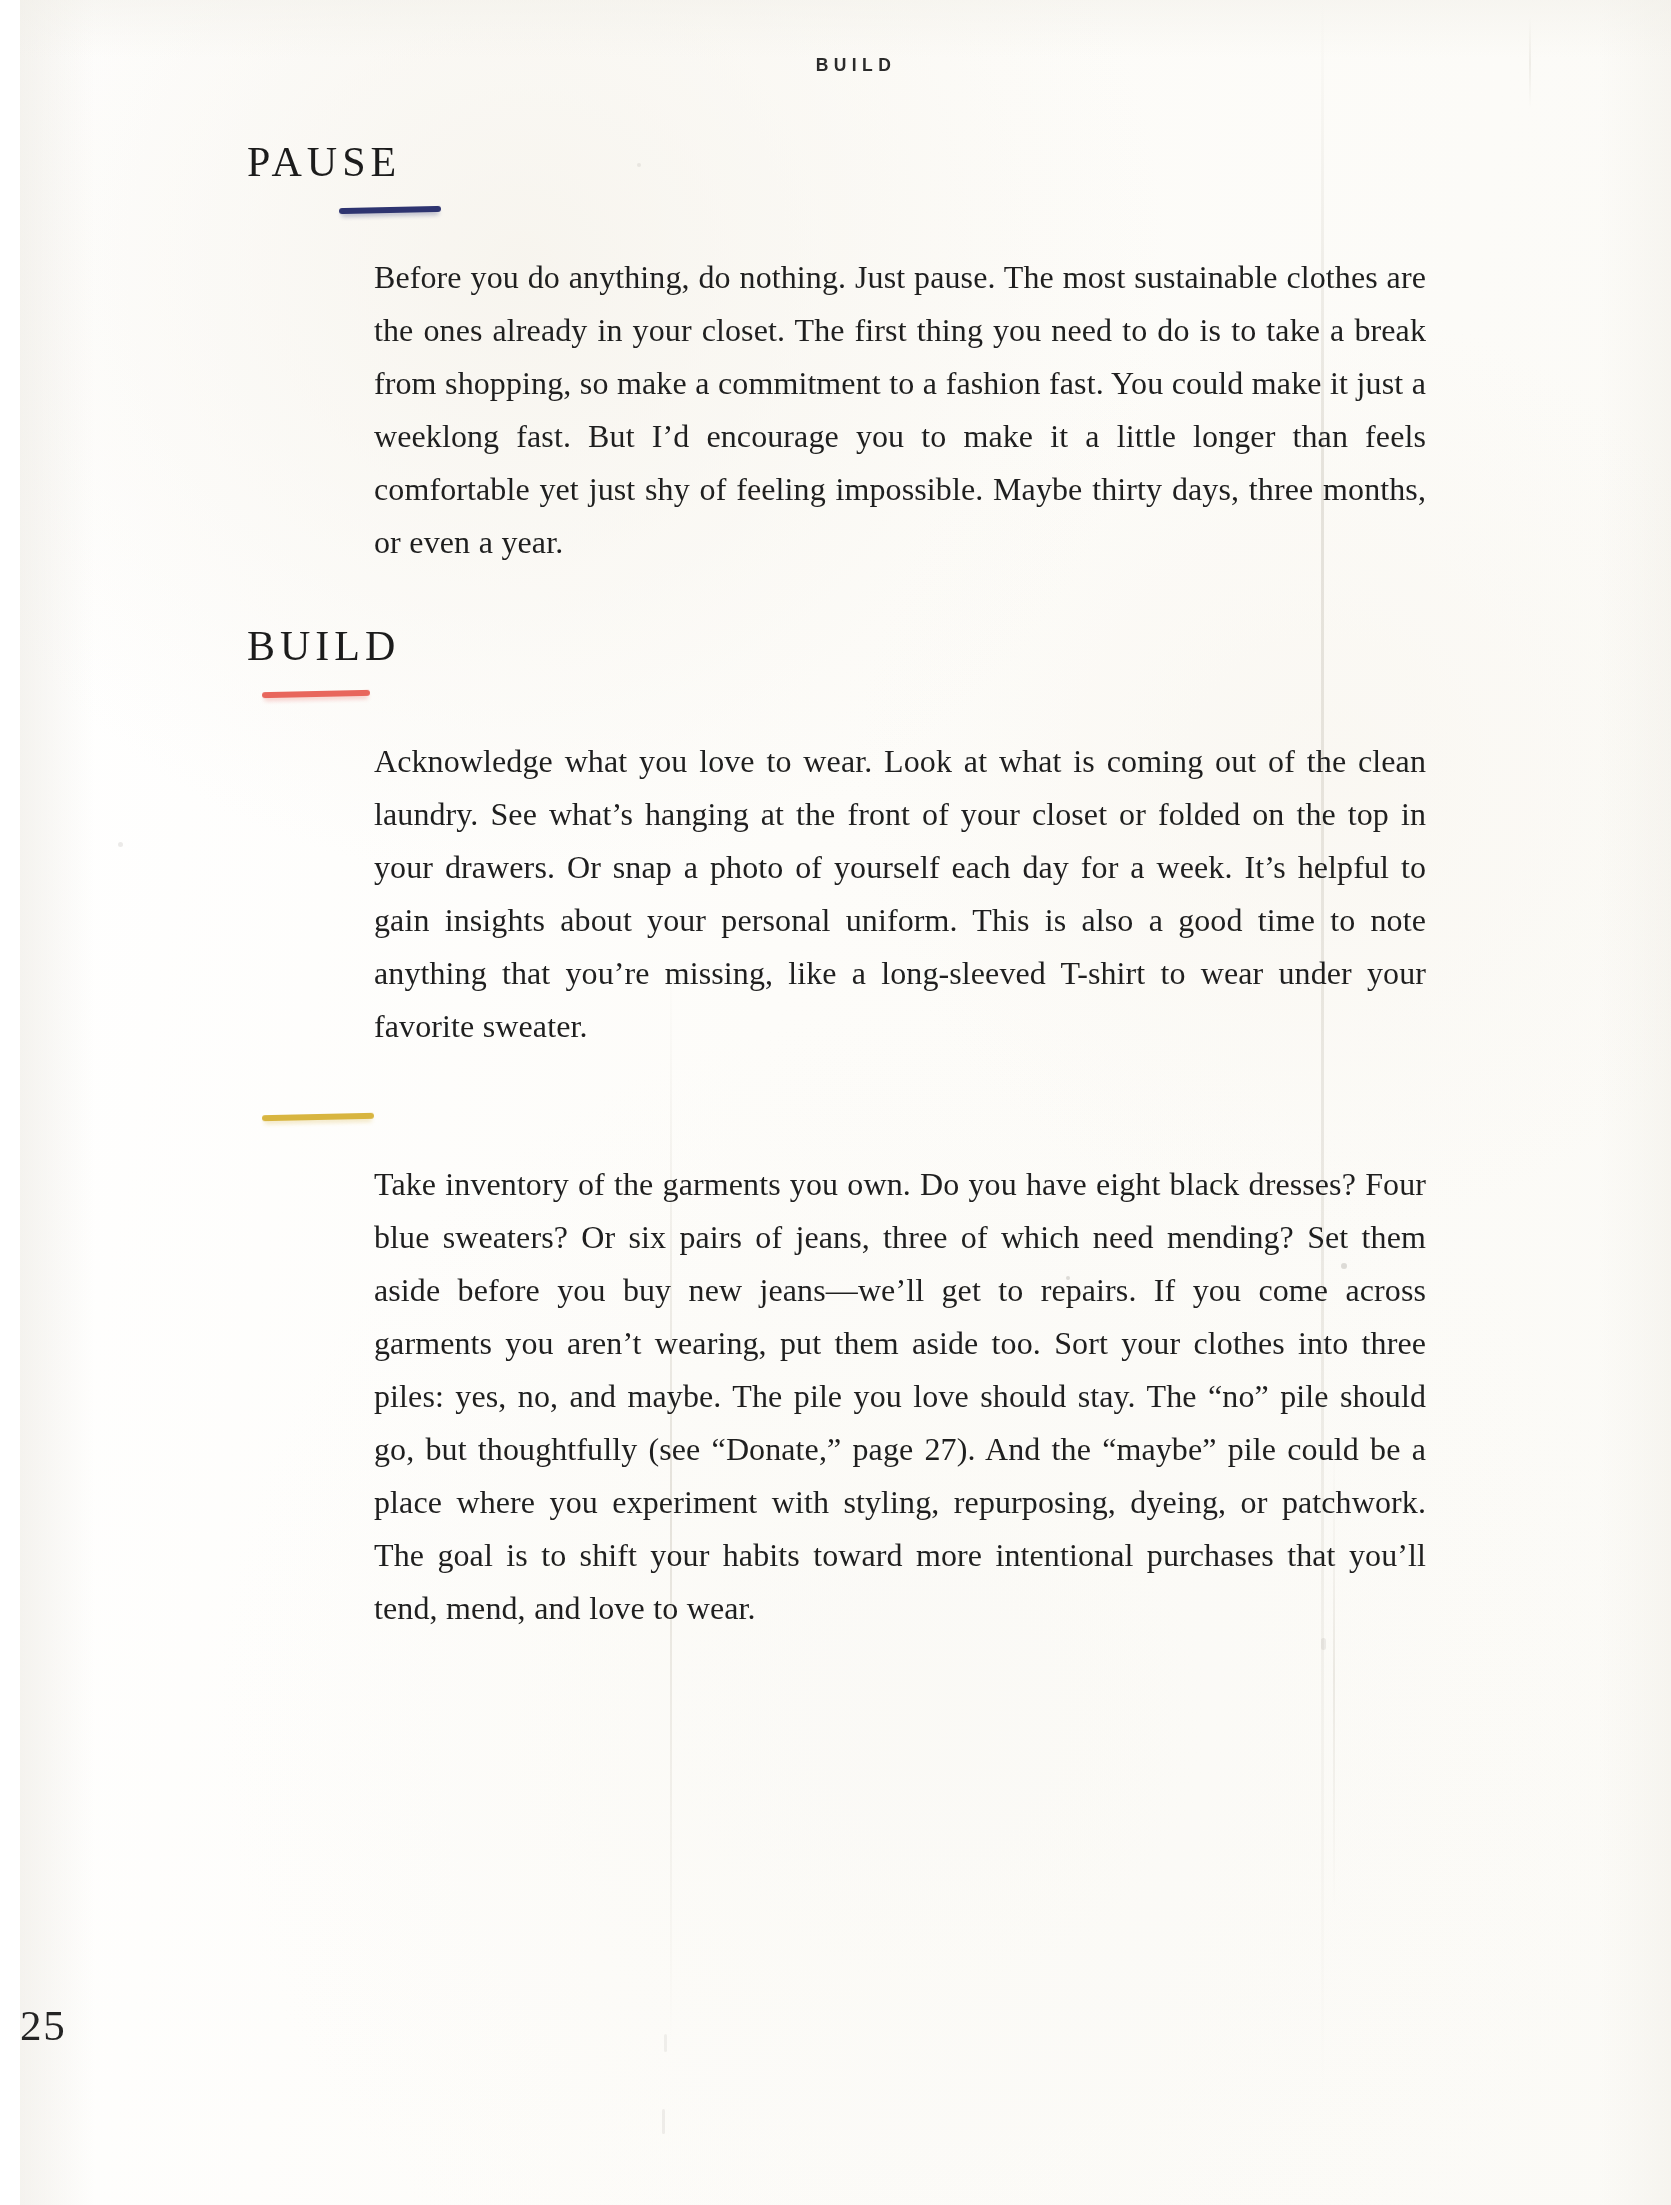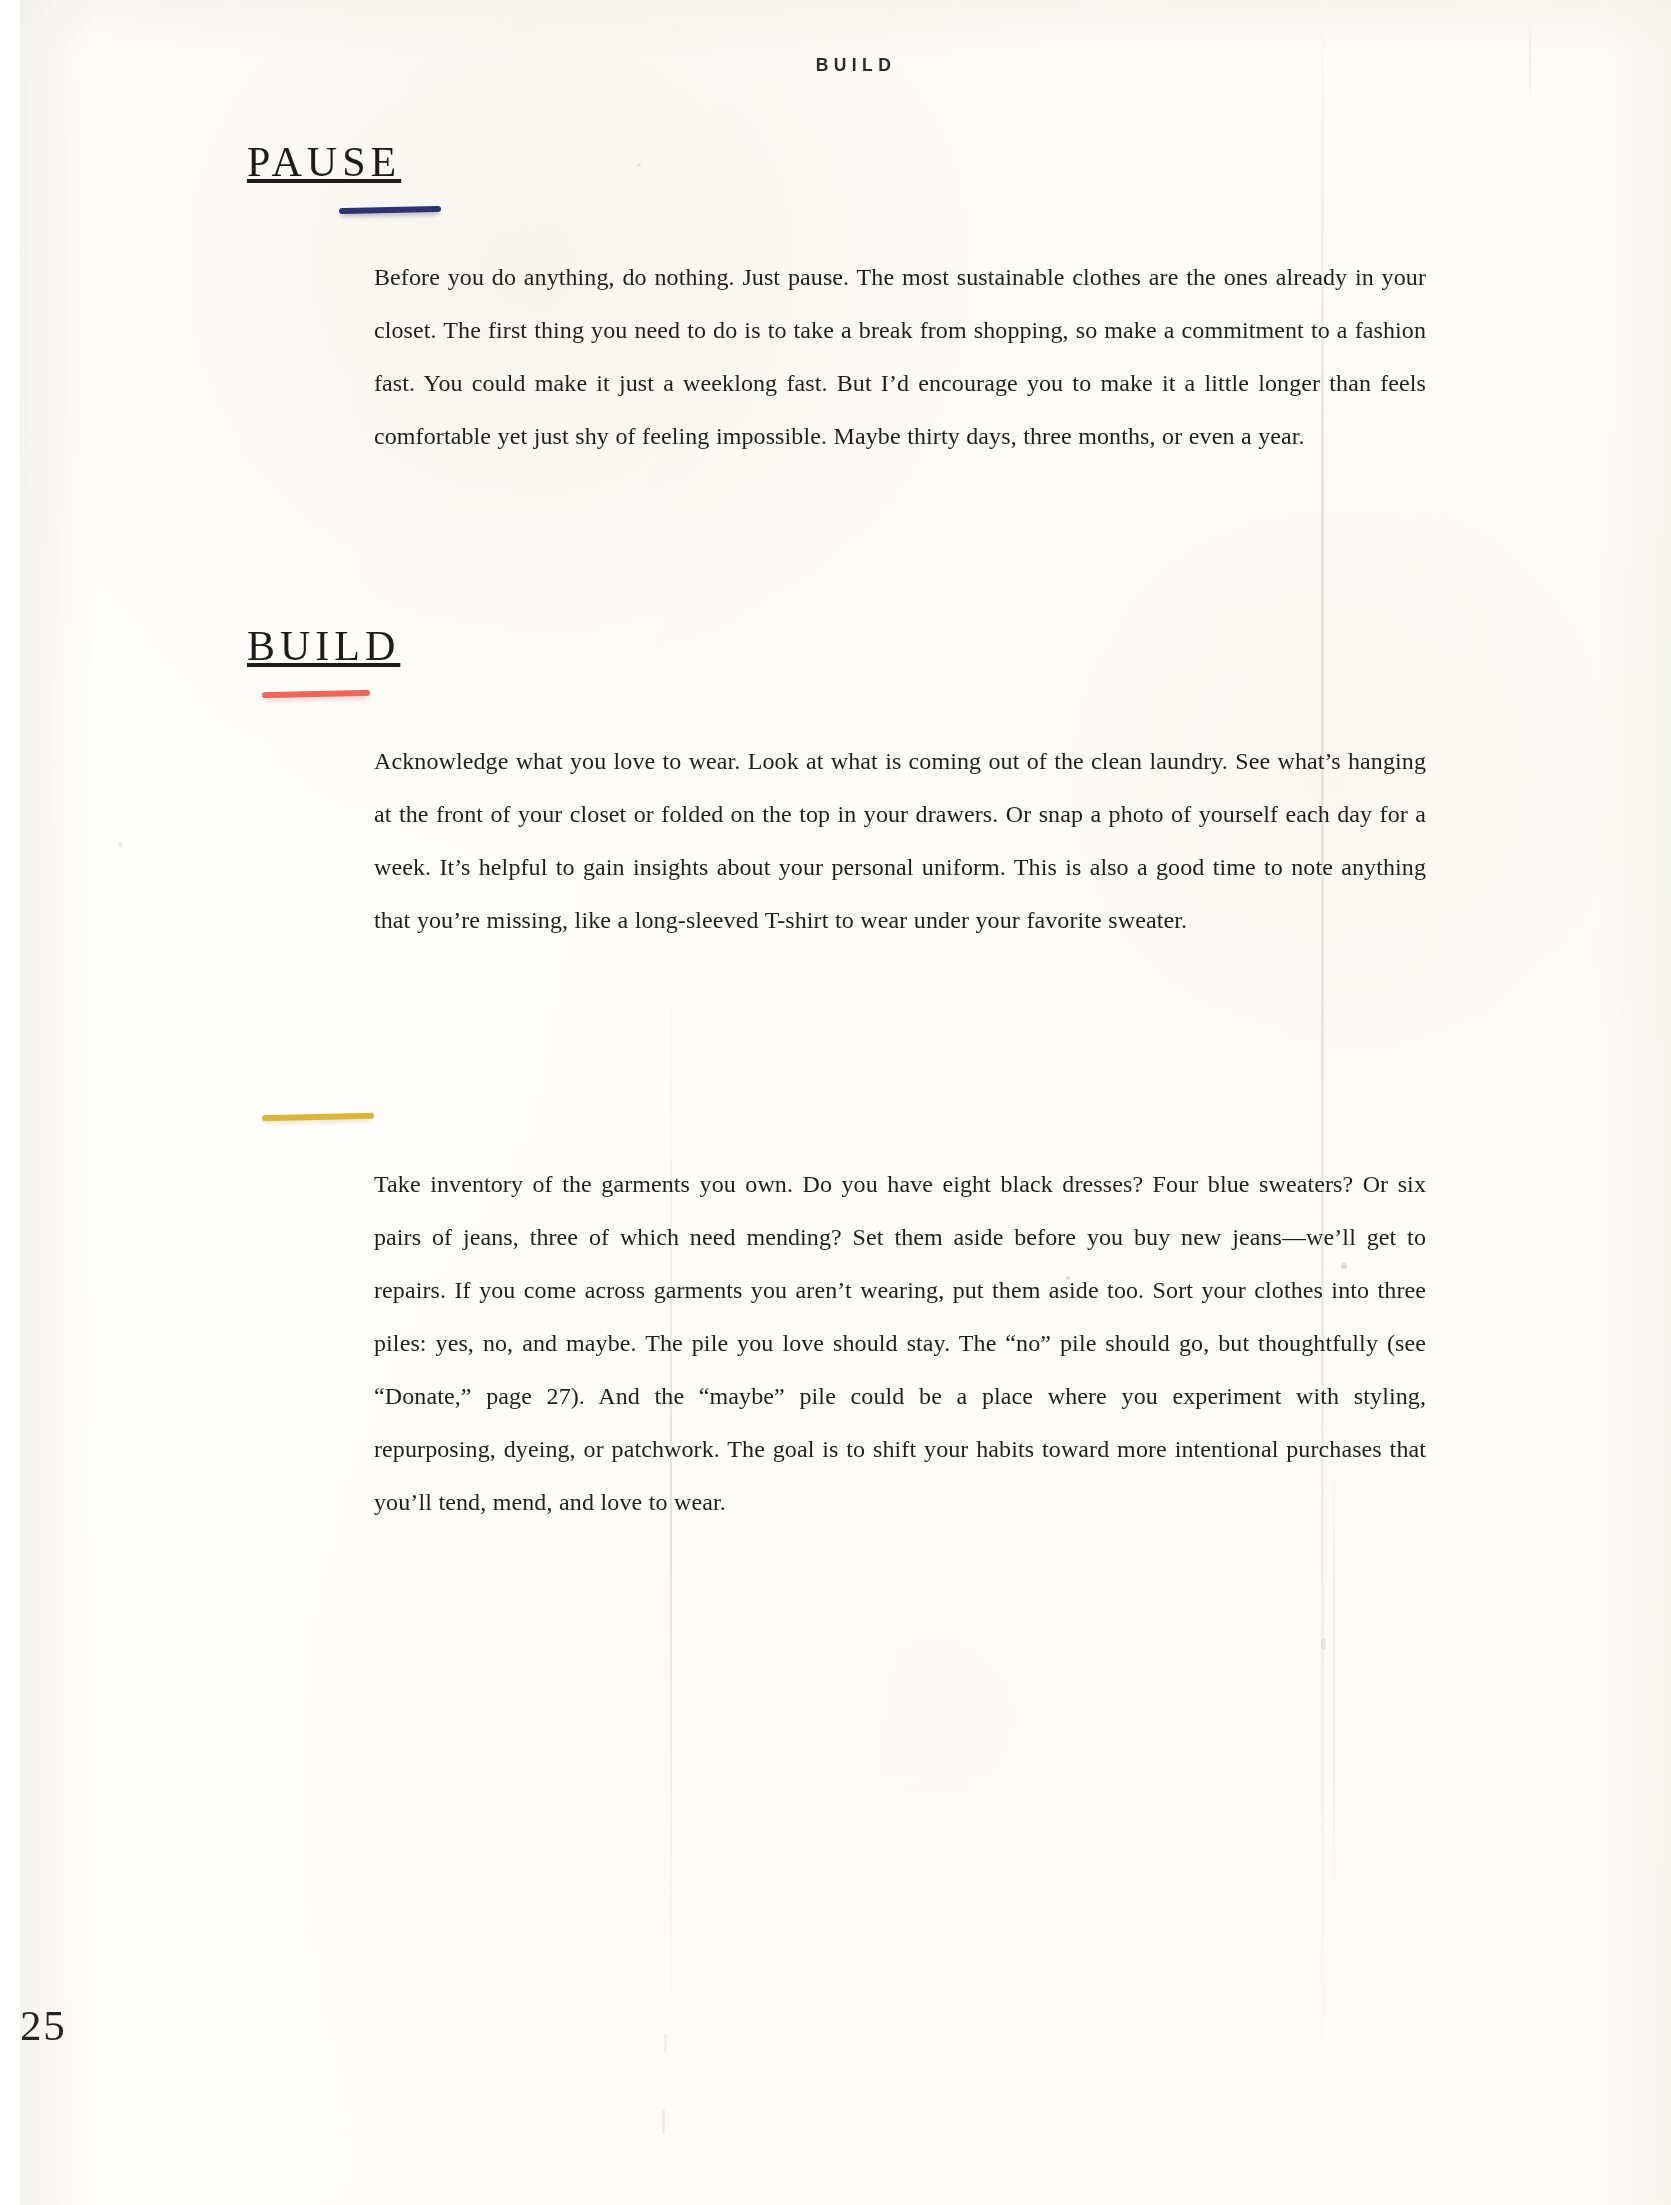--- a/index.html
+++ b/index.html
@@ -97,21 +97,20 @@
   }
 
   .section-heading {
     font-size: 42px;
     font-weight: 400;
     letter-spacing: 5px;
     color: #1c1c1c;
     line-height: 1.05;
     margin: 0;
     white-space: nowrap;
-    text-decoration: underline;
   }
 
   .underline-wrap {
     position: relative;
     height: 35px;
     margin-top: 10px;
   }
   .marker-underline {
     position: absolute;
     left: 92px;
@@ -135,21 +134,21 @@
     filter: blur(2.2px);
   }
 
   .body-block {
     margin-left: 127px;
     margin-top: 22px;
     width: 1052px;
   }
   .body-para {
     margin: 0;
-    font-size: 24px;
+    font-size: 32px;
     line-height: 53px;
     text-align: justify;
     text-justify: inter-word;
     color: #1f1f1f;
     letter-spacing: 0.1px;
     word-spacing: 0.4px;
   }
 
   
   .page-number {

